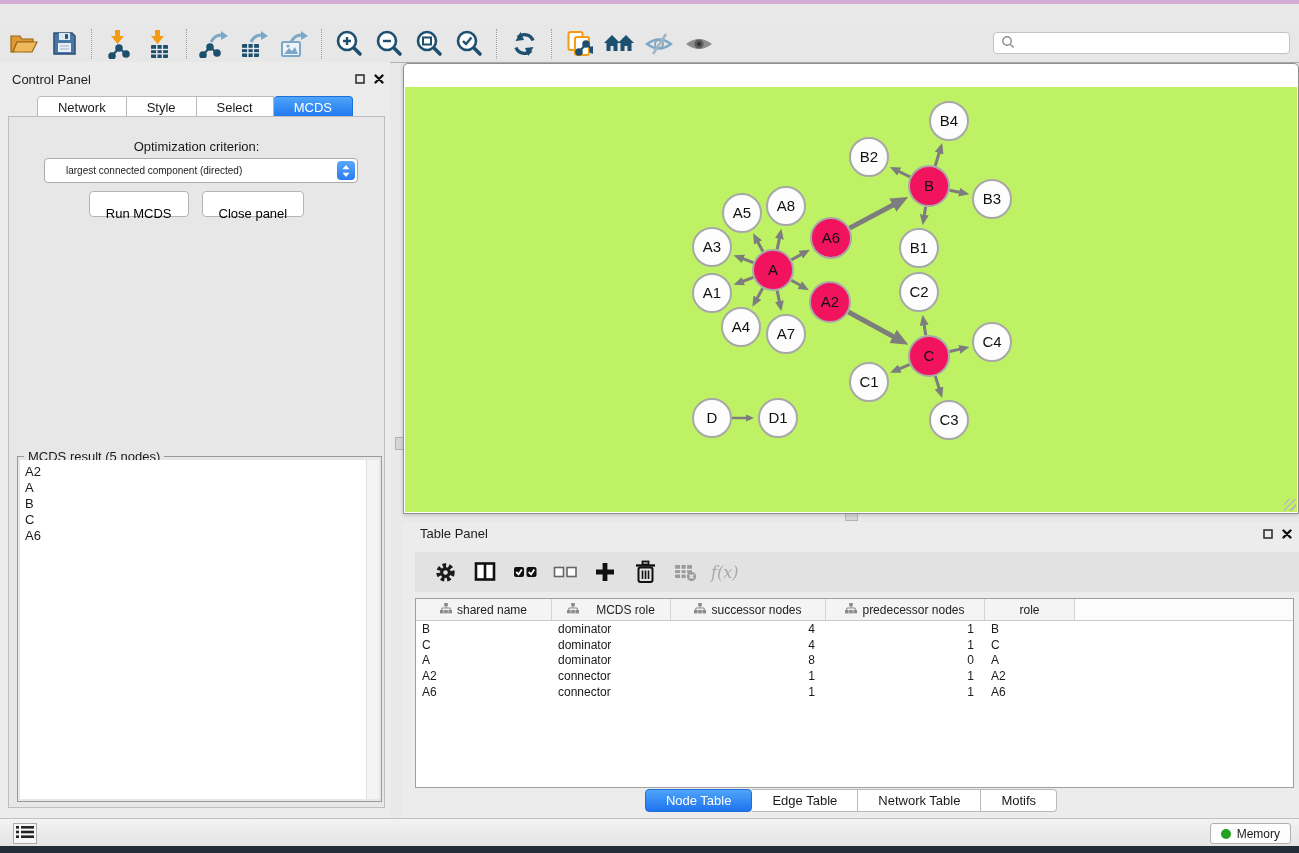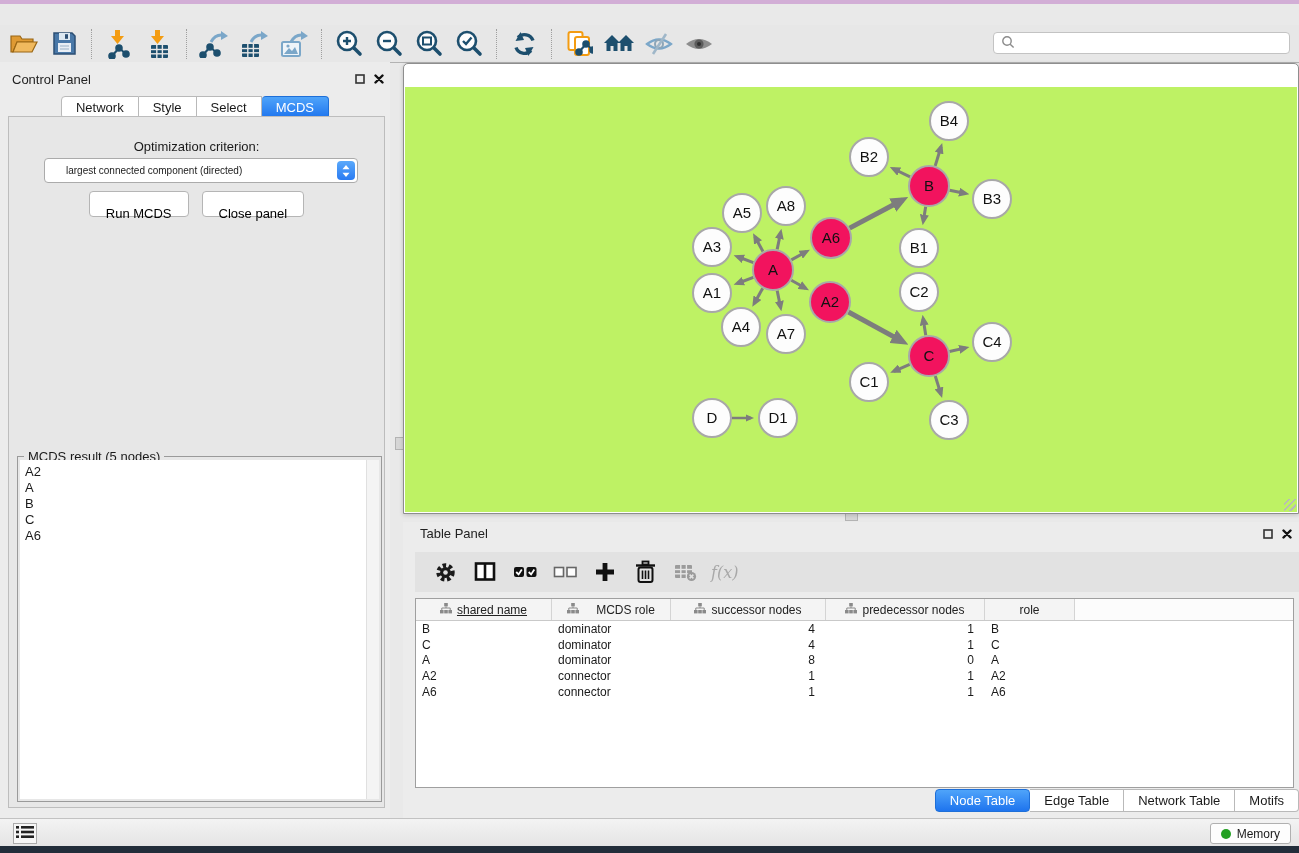--- a/index.html
+++ b/index.html
@@ -21,21 +21,21 @@
   .tb-sep{align-self:center;height:30px;border-left:1px dotted #9f9f9f;margin:0 7px}
   .tb-icon{width:40px;height:34px;display:flex;align-items:center;justify-content:center;cursor:pointer}
   .search{position:absolute;right:9px;top:7px;width:288px;height:20px;background:#fff;
     border:1px solid #c3c3c3;border-radius:4px;display:flex;align-items:center;padding-left:7px;gap:5px}
   .search input{border:none;outline:none;flex:1;font-size:12px;background:transparent}
   
   .control-panel{position:absolute;left:0;top:62px;width:390px;height:756px;background:#ececec}
   .panel-head{position:absolute;left:12px;top:10px;font-size:13px;color:#222}
   .panel-ctrls{position:absolute;right:6px;top:10px;display:flex;gap:9px;align-items:center}
   .cp-tabs{position:absolute;left:0;top:34px;width:100%;display:flex;justify-content:center}
-  .tab{height:21px;line-height:21px;padding:0 14px;background:#fff;border:1px solid #b9b9b9;
+  .tab{height:21px;line-height:21px;padding:0 20px;background:#fff;border:1px solid #b9b9b9;
     border-left:none;font-size:13px;cursor:pointer}
   .tab:first-child{border-left:1px solid #b9b9b9;border-radius:4px 0 0 4px}
   .tab:last-child{border-radius:0 4px 4px 0}
   .tab.active{background:linear-gradient(#4fa4fa,#1e74ee);color:#fff;border-color:#1e6fd8;border-radius:4px}
   .cp-body{position:absolute;left:8px;top:54px;width:375px;height:690px;background:#e7e7e7;
     border:1px solid #bdbdbd}
   .opt-label{position:absolute;left:0;top:22px;width:100%;text-align:center}
   .combo{position:absolute;left:35px;top:41px;width:312px;height:23px;background:#fff;
     border:1px solid #ababab;border-radius:4px;display:flex;align-items:center;cursor:pointer}
   .combo .val{flex:1;padding-left:21px;font-size:10px;white-space:nowrap}
@@ -70,21 +70,21 @@
   .fx{font-family:"DejaVu Serif",serif;font-style:italic;font-size:16px;color:#a8a8a8;padding-left:4px}
   .tbl{position:absolute;left:12px;top:76px;width:877px;height:188px;background:#fff;
     border:1px solid #9f9f9f;overflow:hidden}
   .tbl-head{display:flex;height:21px;border-bottom:1px solid #c9c9c9;background:#f4f4f4}
   .th{display:flex;align-items:center;justify-content:center;gap:5px;font-size:12px;color:#222;
     border-right:1px solid #d4d4d4;box-sizing:border-box;cursor:pointer}
   .th-fill{flex:1;background:#fcfcfc}
   .tr{display:flex;height:15.8px;align-items:center;cursor:pointer}
   .td{font-size:12px;box-sizing:border-box;padding:0 6px;white-space:nowrap}
   .td.r{text-align:right;padding-right:11px}
-  .tp-tabs{position:absolute;left:0;top:267px;width:100%;display:flex;justify-content:flex-end}
+  .tp-tabs{position:absolute;left:0;top:267px;width:100%;display:flex;justify-content:center}
   .tp-tabs .tab{font-size:13px}
   
   .statusbar{position:absolute;left:0;top:818px;right:0;height:28px;
     background:linear-gradient(#f3f3f3,#e4e4e4);border-top:1px solid #c2c2c2}
   .sb-left{position:absolute;left:13px;top:4px;width:22px;height:19px;background:#f6f6f6;
     border:1px solid #ababab;display:flex;align-items:center;justify-content:center;cursor:pointer}
   .memory-btn{position:absolute;right:8px;top:4px;height:19px;background:#fdfdfd;border:1px solid #b0b0b0;
     border-radius:3px;display:flex;align-items:center;gap:6px;padding:0 10px;font-size:12px;cursor:pointer}
   .mem-dot{width:10px;height:10px;border-radius:50%;background:#22a022}
 </style>
@@ -469,21 +469,21 @@
               </g>
               <circle cx="17.5" cy="14.5" r="4.6"></circle>
             </g>
             <path d="M15.6 12.6 l3.8 3.8 M19.4 12.6 l-3.8 3.8" stroke="#e2e2e2" stroke-width="1.5"></path>
           </svg>
         </span>
         <span class="fx">f(x)</span>
       </div>
     <div class="tbl">
       <div class="tbl-head" id="tbl-head">
-          <div class="th" style="width: 136px; text-decoration: underline;">
+          <div class="th" style="width: 136px;">
             <span><svg width="12" height="11">
                 <g fill="#8a8a8a">
                   <rect x="4.2" y="0" width="3.6" height="3.4"></rect>
                   <rect x="0" y="7" width="3.6" height="3.4"></rect>
                   <rect x="4.2" y="7" width="3.6" height="3.4"></rect>
                   <rect x="8.4" y="7" width="3.6" height="3.4"></rect>
                 </g>
                 <path d="M6 3.4 V5 M1.8 7 V5 h8.4 v2" fill="none" stroke="#8a8a8a" stroke-width="1"></path>
               </svg></span>
             <span>shared name</span>

